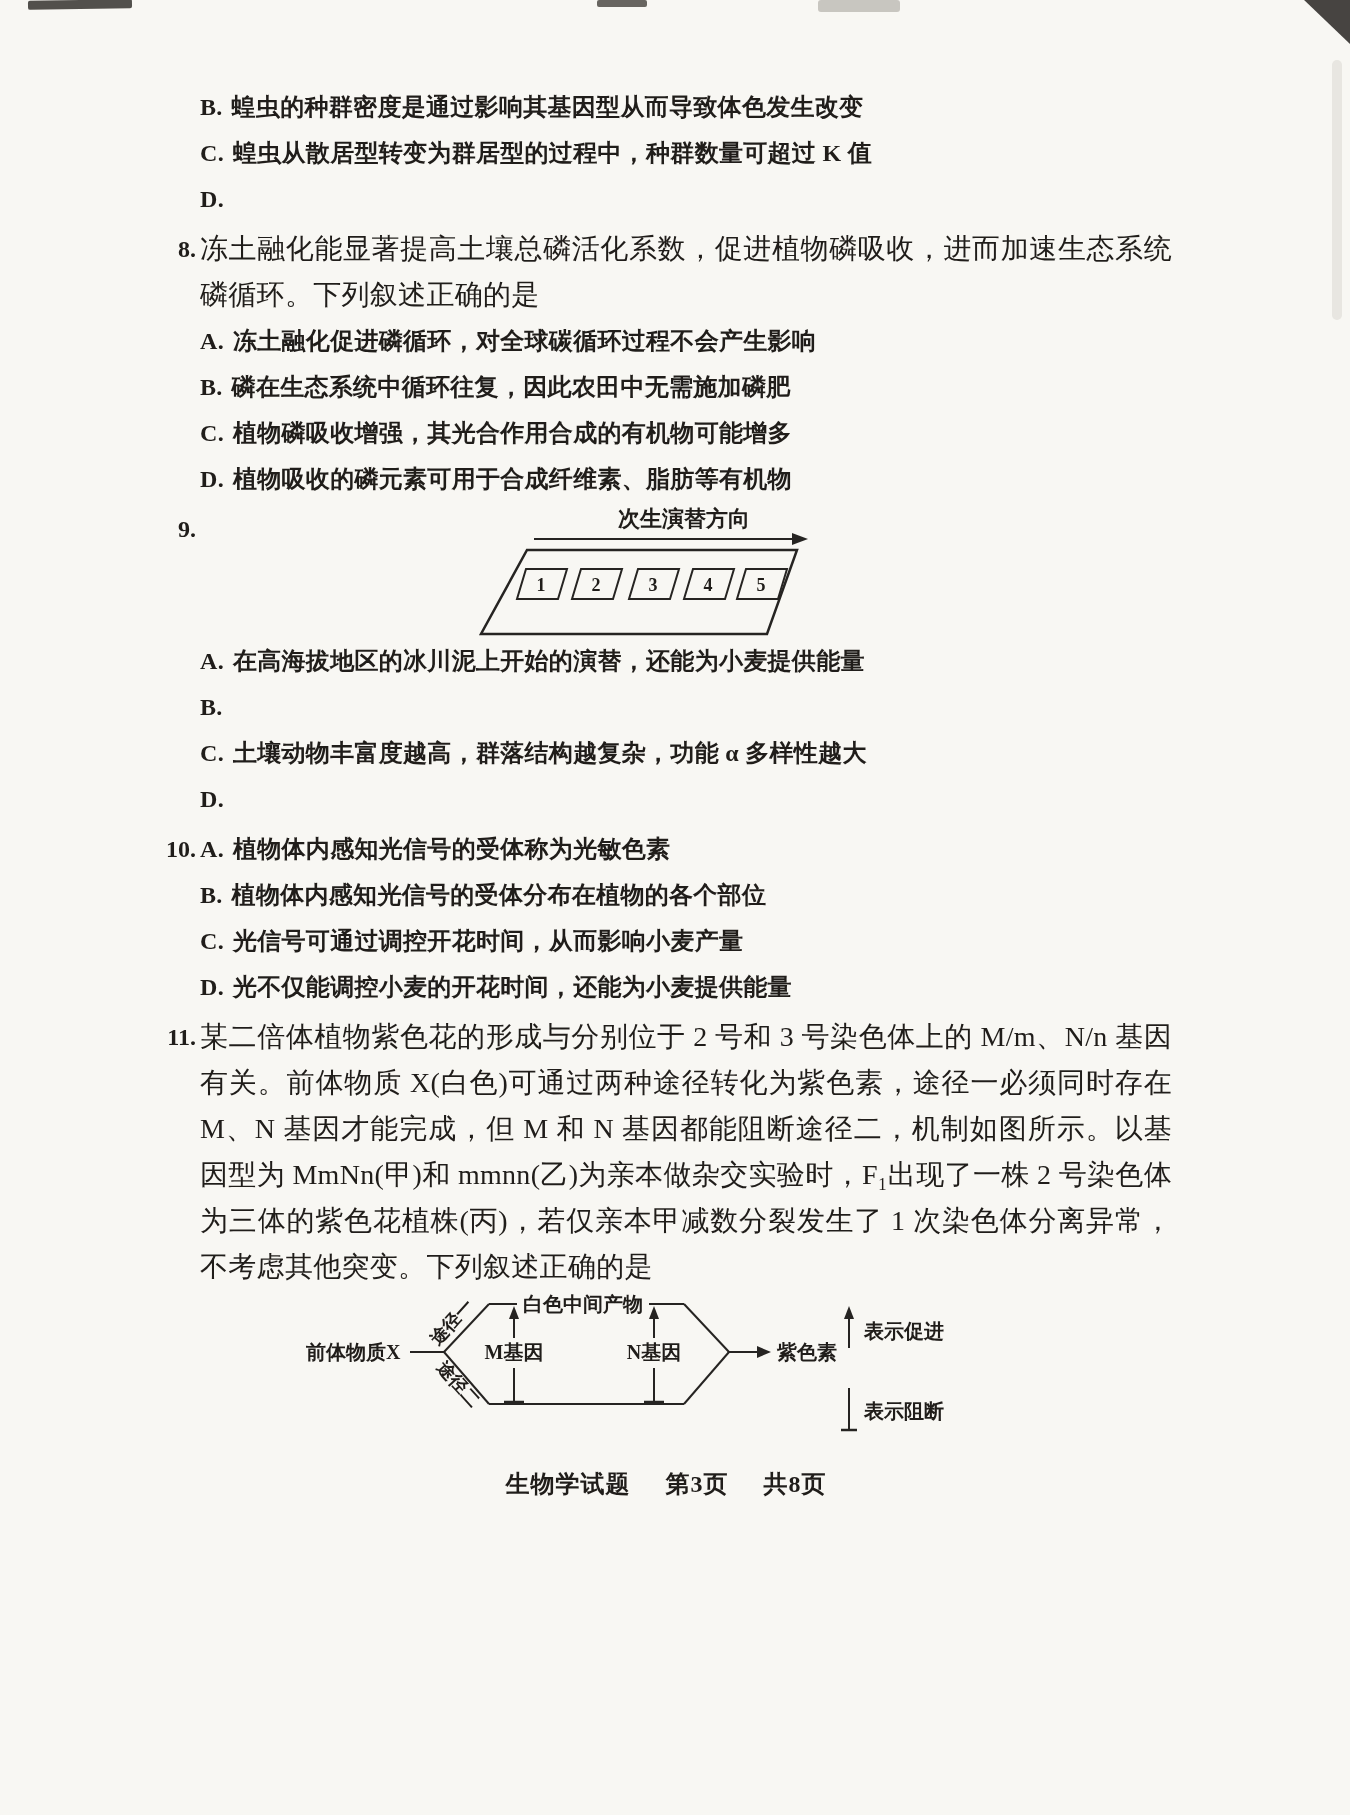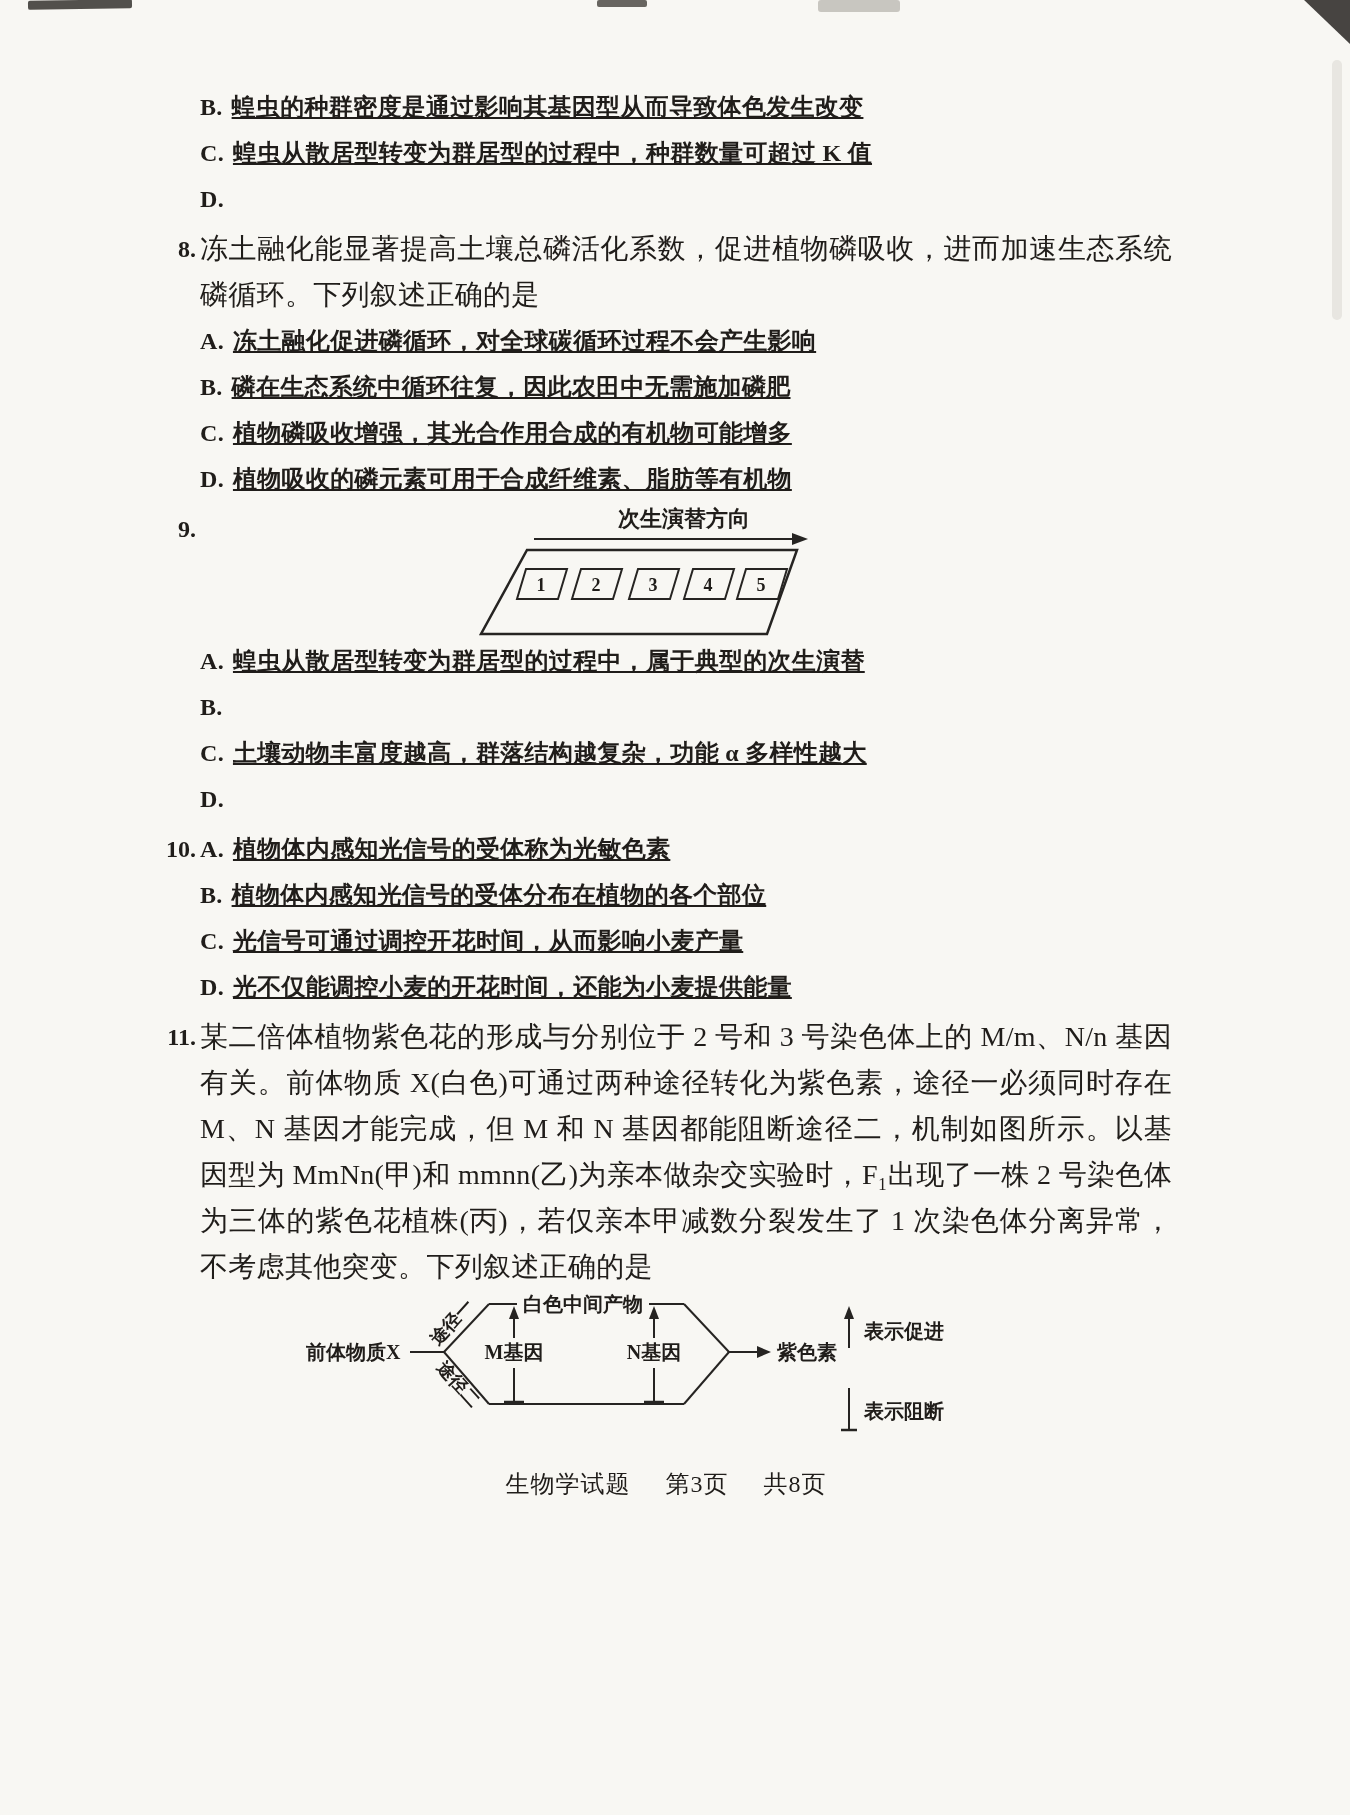--- a/index.html
+++ b/index.html
@@ -19,35 +19,35 @@
     flex:0 0 36px; width:36px; text-align:right; padding-right:4px;
     font-size:24px; font-weight:700; line-height:46px; white-space:nowrap;
   }
   .qbody { flex:1; max-width:972px; }
   .stem {
     font-size:28px; font-weight:400; line-height:46px;
     text-align:justify; letter-spacing:0.3px;
   }
   .opt { display:flex; font-size:24px; font-weight:700; line-height:46px; letter-spacing:0.3px; }
   .opt .ol { margin-right:9px; white-space:nowrap; }
-  .opt .ot { white-space:nowrap;text-decoration:underline; }
+  .opt .ot { white-space:nowrap; }
   .diag1 { display:block; margin-left:278px; margin-top:0px; }
   .diag2 { display:block; margin-left:104px; margin-top:2px; }
   svg .stk { stroke:#262422; stroke-width:2; fill:none; }
   svg .stk3 { stroke:#262422; stroke-width:2.5; fill:none; }
   svg .pg { stroke:#262422; stroke-width:2.5; fill:none; }
   svg text { fill:#201d1a; font-family:"Liberation Serif","DejaVu Serif",serif; font-weight:700; }
   svg .dlabel { font-size:22px; }
   svg .dnum { font-size:18px; }
   svg .dt20 { font-size:20px; }
   svg .dt18 { font-size:18px; }
   .whitebox { fill:#f8f7f3; }
   .footer {
     margin-top:16px; text-align:center;
-    font-size:24px; font-weight:400; letter-spacing:1px;
+    font-size:24px; font-weight:700; letter-spacing:1px;
   }
   .footer span { margin:0 14px; }
   
   .art { position:absolute; pointer-events:none; }
   .art-a { left:28px; top:0; width:104px; height:9px; background:#35322e; opacity:.85; transform:rotate(-1deg); border-radius:2px; }
   .art-b { left:597px; top:0; width:50px; height:7px; background:#44403b; opacity:.8; border-radius:2px; }
   .art-c { left:818px; top:0; width:82px; height:12px; background:#8d8а83; background:#8d8a83; opacity:.45; border-radius:3px; }
   .art-d { right:0; top:0; width:56px; height:44px; background:#2e2b28; opacity:.88;
            clip-path:polygon(18% 0, 100% 0, 100% 100%); }
   .art-e { left:1332px; top:60px; width:10px; height:260px; background:#b9b4ac; opacity:.25; border-radius:5px; }
@@ -121,21 +121,21 @@
           <polygon class="stk" points="268,63 309,63 300,93 259,93"></polygon>
           <text class="dnum" x="63" y="85" text-anchor="middle">1</text>
           <text class="dnum" x="118" y="85" text-anchor="middle">2</text>
           <text class="dnum" x="175" y="85" text-anchor="middle">3</text>
           <text class="dnum" x="230" y="85" text-anchor="middle">4</text>
           <text class="dnum" x="283" y="85" text-anchor="middle">5</text>
         </svg>
 
         <div class="opt">
           <span class="ol">A.</span>
-          <span class="ot">蝗虫从散居型转变为群居型的过程中，属于典型的次生演替</span>
+          <span class="ot">在高海拔地区的冰川泥上开始的演替，还能为小麦提供能量</span>
         </div>
         <div class="opt">
           <span class="ol">B.</span>
         </div>
         <div class="opt">
           <span class="ol">C.</span>
           <span class="ot">土壤动物丰富度越高，群落结构越复杂，功能 α 多样性越大</span>
         </div>
         <div class="opt">
           <span class="ol">D.</span>

